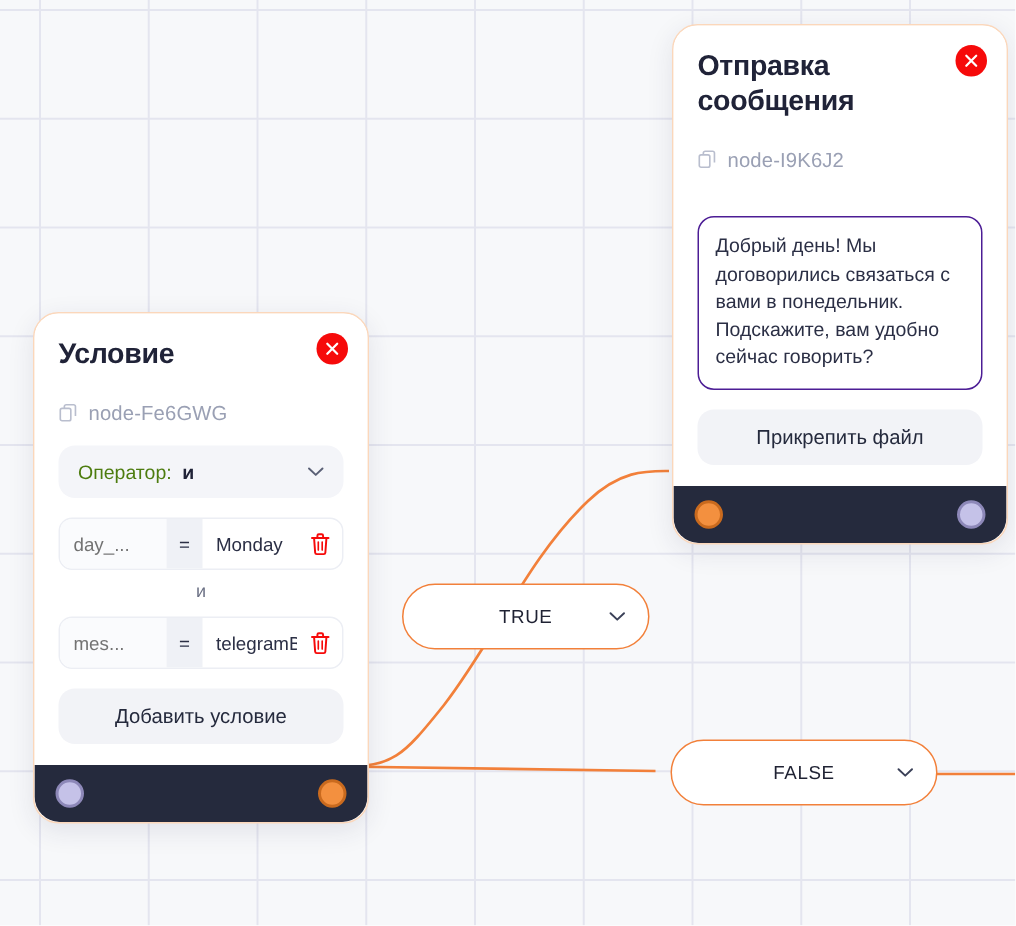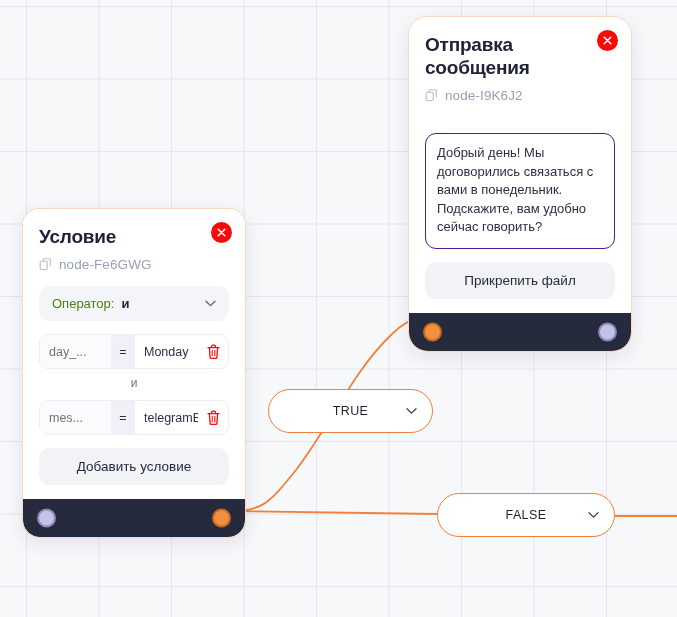--- a/index.html
+++ b/index.html
@@ -61,21 +61,21 @@
     color: #202338;
     line-height: 1.22;
     letter-spacing: -0.2px;
     margin: 0;
     padding-right: 34px;
   }
   .node-id-row {
     display: flex;
     align-items: center;
     gap: 7px;
-    margin-top: 9px;
+    margin-top: 20px;
   }
   .node-id-text {
     font-size: 13.5px;
     color: #9aa0b4;
     letter-spacing: 0.1px;
   }
   .copy-icon { display: block; }
 
   .close-btn {
     position: absolute;
@@ -117,24 +117,23 @@
     background: #f3903f;
     border: 2.5px solid #c96a1e;
   }
   .port-purple {
     background: #c5c2e8;
     border: 2.5px solid #8d88b8;
   }
 
   
   #node-message {
-    left: 408px;
+    left: 448px;
     top: 16px;
     width: 222px;
-    border-radius: 20px;
   }
   .msg-box {
     margin-top: 30px;
     border: 1px solid #4c1d95;
     border-radius: 11px;
     padding: 10px 11px 11px 11px;
     font-size: 13px;
     line-height: 1.42;
     color: #2b2f45;
     min-height: 72px;
@@ -283,21 +282,21 @@
     font-weight: 400;
   }
   .pill-chev {
     position: absolute;
     right: 15px;
     top: 50%;
     transform: translateY(-50%);
     display: block;
   }
   #pill-true  { left: 268px; top: 389px; width: 165px; }
-  #pill-false { left: 437px; top: 493px; width: 178px; }
+  #pill-false { left: 447px; top: 493px; width: 178px; }
 </style>
 </head>
 <body>
 
 <div id="canvas">
 
   <div id="grid"></div>
 
   <svg id="edges" width="677" height="617" viewBox="0 0 677 617">
 

